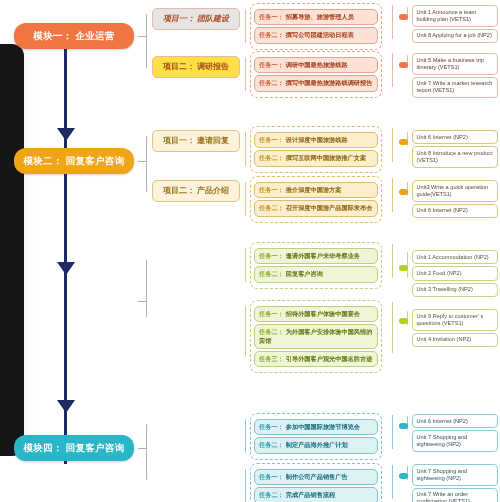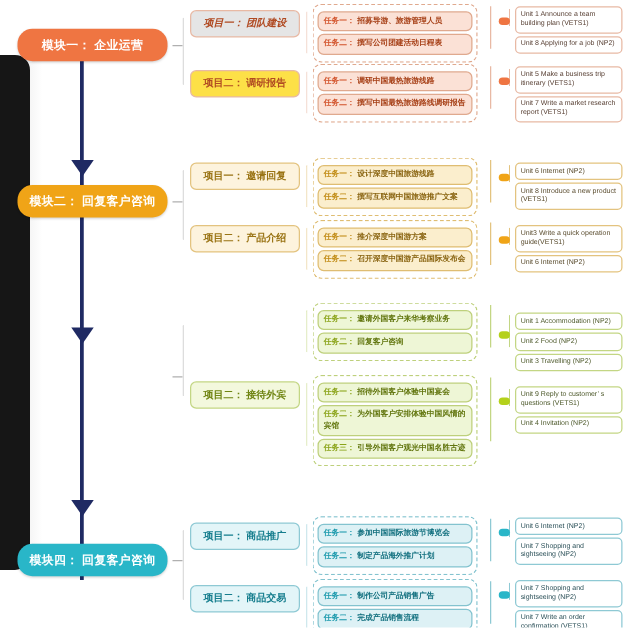--- a/index.html
+++ b/index.html
@@ -144,51 +144,48 @@
       <div class="task" style="background: rgb(238, 246, 214); border-color: rgb(190, 208, 124); color: rgb(98, 118, 15);"><span class="tno" style="color: rgb(138, 163, 24);">任务二：</span><span>回复客户咨询</span></div>
     </div>
     <div class="vbar" style="left: 392px; top: 244px; height: 34px; background: rgb(195, 214, 132);"></div>
     <div class="dot" style="left: 399px; background: rgb(180, 209, 27); top: 265px;"></div>
     <div class="unitgroup" style="left: 412px; top: 248px; width: 86px;">
       <div class="unit" style="border-color: rgb(195, 214, 132); color: rgb(78, 90, 44);">Unit 1 Accommodation (NP2)</div>
       <div class="unit" style="border-color: rgb(195, 214, 132); color: rgb(78, 90, 44);">Unit 2 Food (NP2)</div>
       <div class="unit" style="border-color: rgb(195, 214, 132); color: rgb(78, 90, 44);">Unit 3 Travelling (NP2)</div>
     </div>
     <div class="brace-v" style="left: 407px; top: 252px; height: 26px; border-color: rgb(195, 214, 132);"></div>
-    <div class="project" style="left: 152px; top: 305px; background: rgb(243, 248, 221); border-color: rgb(195, 214, 132); color: rgb(111, 132, 18);">项目二： 接待外宾</div>
     <div class="brace-v" style="left: 245px; top: 306px; height: 51px; border-color: rgb(195, 214, 132);"></div>
     <div class="taskgroup" style="left: 250px; top: 300px; border-color: rgb(190, 208, 124);">
       <div class="task" style="background: rgb(238, 246, 214); border-color: rgb(190, 208, 124); color: rgb(98, 118, 15);"><span class="tno" style="color: rgb(138, 163, 24);">任务一：</span><span>招待外国客户体验中国宴会</span></div>
       <div class="task" style="background: rgb(238, 246, 214); border-color: rgb(190, 208, 124); color: rgb(98, 118, 15);"><span class="tno" style="color: rgb(138, 163, 24);">任务二：</span><span>为外国客户安排体验中国风情的宾馆</span></div>
       <div class="task" style="background: rgb(238, 246, 214); border-color: rgb(190, 208, 124); color: rgb(98, 118, 15);"><span class="tno" style="color: rgb(138, 163, 24);">任务三：</span><span>引导外国客户观光中国名胜古迹</span></div>
     </div>
     <div class="vbar" style="left: 392px; top: 302px; height: 51px; background: rgb(195, 214, 132);"></div>
     <div class="dot" style="left: 399px; background: rgb(180, 209, 27); top: 318px;"></div>
     <div class="unitgroup" style="left: 412px; top: 307px; width: 86px;">
       <div class="unit" style="border-color: rgb(195, 214, 132); color: rgb(78, 90, 44);">Unit 9 Reply to customer’ s questions (VETS1)</div>
       <div class="unit" style="border-color: rgb(195, 214, 132); color: rgb(78, 90, 44);">Unit 4 Invitation (NP2)</div>
     </div>
     <div class="brace-v" style="left: 407px; top: 311px; height: 14px; border-color: rgb(195, 214, 132);"></div>
     <div class="module-bar" style="top: 435px; background: rgb(41, 182, 200);">模块四： 回复客户咨询</div>
     <div class="brace-v" style="left: 146px; top: 424px; height: 56px;"></div>
     <div class="brace-tick" style="left: 138px; width: 8px; top: 448px;"></div>
-    <div class="project" style="left: 152px; top: 418px; background: rgb(227, 245, 248); border-color: rgb(142, 201, 212); color: rgb(21, 125, 141);">项目一： 商品推广</div>
     <div class="brace-v" style="left: 245px; top: 419px; height: 34px; border-color: rgb(142, 201, 212);"></div>
     <div class="taskgroup" style="left: 250px; top: 413px; border-color: rgb(131, 195, 207);">
       <div class="task" style="background: rgb(221, 241, 245); border-color: rgb(131, 195, 207); color: rgb(18, 112, 127);"><span class="tno" style="color: rgb(24, 152, 171);">任务一：</span><span>参加中国国际旅游节博览会</span></div>
       <div class="task" style="background: rgb(221, 241, 245); border-color: rgb(131, 195, 207); color: rgb(18, 112, 127);"><span class="tno" style="color: rgb(24, 152, 171);">任务二：</span><span>制定产品海外推广计划</span></div>
     </div>
     <div class="vbar" style="left: 392px; top: 415px; height: 34px; background: rgb(142, 201, 212);"></div>
     <div class="dot" style="left: 399px; background: rgb(41, 182, 200); top: 423px;"></div>
     <div class="unitgroup" style="left: 412px; top: 412px; width: 86px;">
       <div class="unit" style="border-color: rgb(142, 201, 212); color: rgb(44, 81, 89);">Unit 6 Internet (NP2)</div>
       <div class="unit" style="border-color: rgb(142, 201, 212); color: rgb(44, 81, 89);">Unit 7 Shopping and sightseeing (NP2)</div>
     </div>
     <div class="brace-v" style="left: 407px; top: 416px; height: 14px; border-color: rgb(142, 201, 212);"></div>
-    <div class="project" style="left: 152px; top: 468px; background: rgb(227, 245, 248); border-color: rgb(142, 201, 212); color: rgb(21, 125, 141);">项目二： 商品交易</div>
     <div class="brace-v" style="left: 245px; top: 469px; height: 34px; border-color: rgb(142, 201, 212);"></div>
     <div class="taskgroup" style="left: 250px; top: 463px; border-color: rgb(131, 195, 207);">
       <div class="task" style="background: rgb(221, 241, 245); border-color: rgb(131, 195, 207); color: rgb(18, 112, 127);"><span class="tno" style="color: rgb(24, 152, 171);">任务一：</span><span>制作公司产品销售广告</span></div>
       <div class="task" style="background: rgb(221, 241, 245); border-color: rgb(131, 195, 207); color: rgb(18, 112, 127);"><span class="tno" style="color: rgb(24, 152, 171);">任务二：</span><span>完成产品销售流程</span></div>
     </div>
     <div class="vbar" style="left: 392px; top: 465px; height: 34px; background: rgb(142, 201, 212);"></div>
     <div class="dot" style="left: 399px; background: rgb(41, 182, 200); top: 473px;"></div>
     <div class="unitgroup" style="left: 412px; top: 462px; width: 86px;">
       <div class="unit" style="border-color: rgb(142, 201, 212); color: rgb(44, 81, 89);">Unit 7 Shopping and sightseeing (NP2)</div>
       <div class="unit" style="border-color: rgb(142, 201, 212); color: rgb(44, 81, 89);">Unit 7 Write an order confirmation (VETS1)</div>

